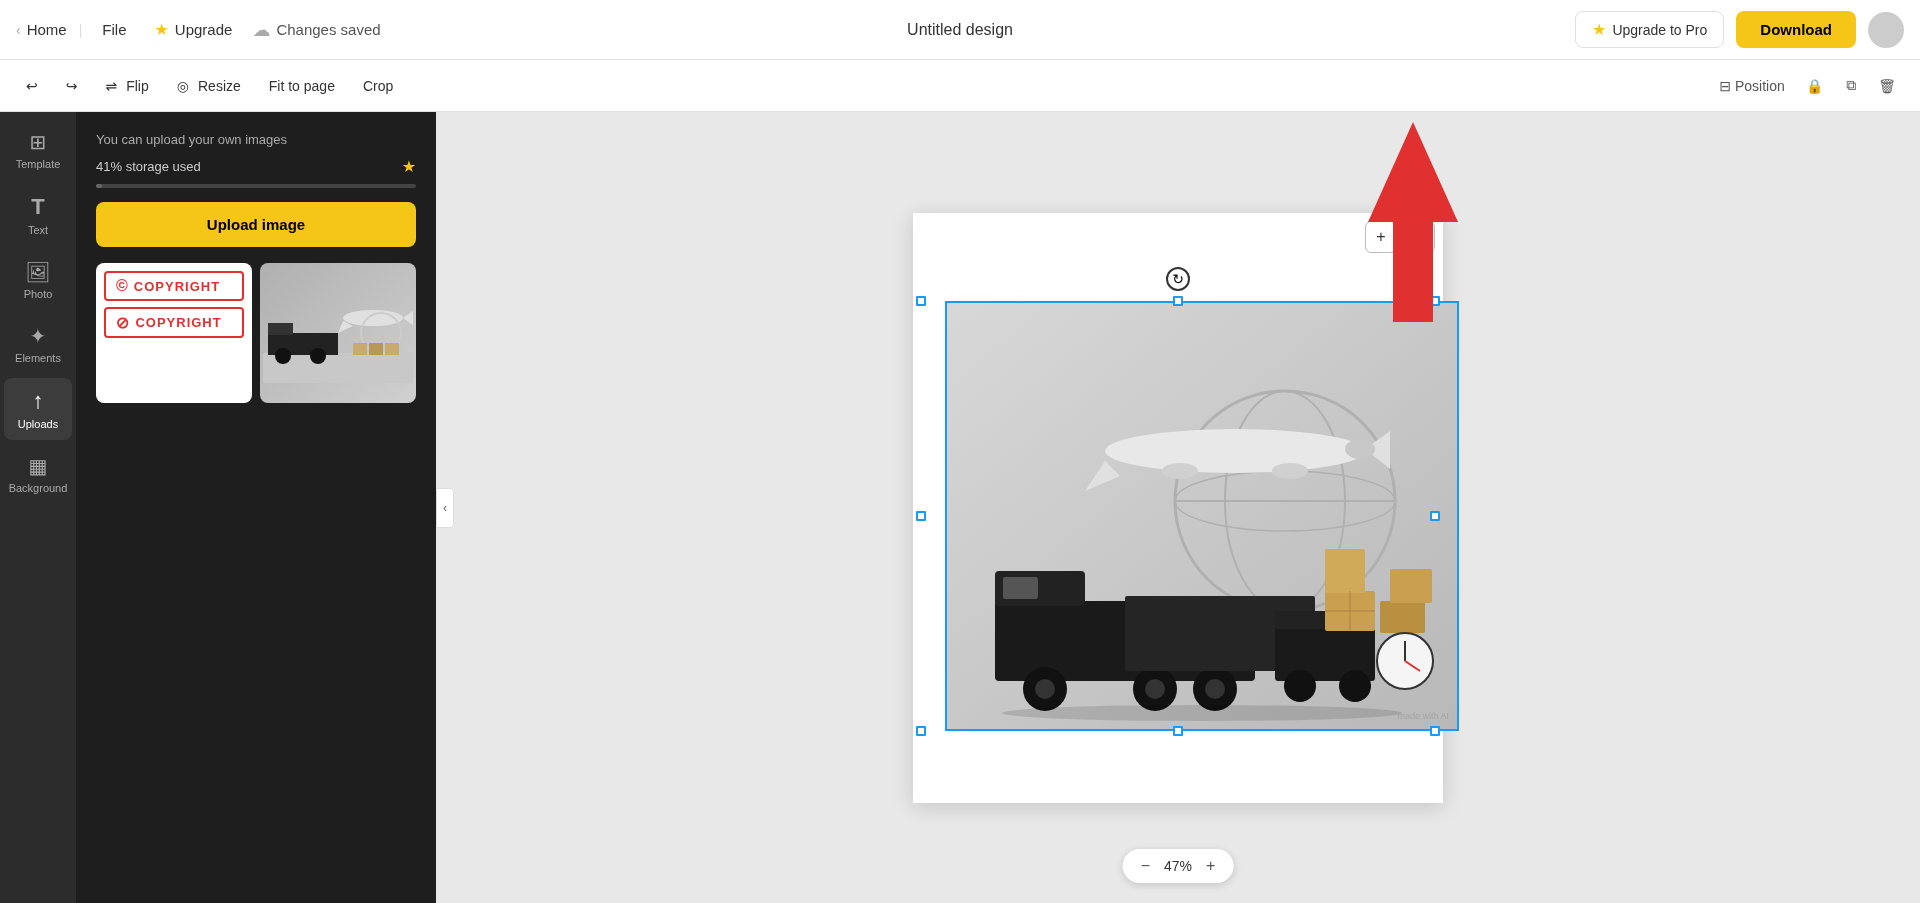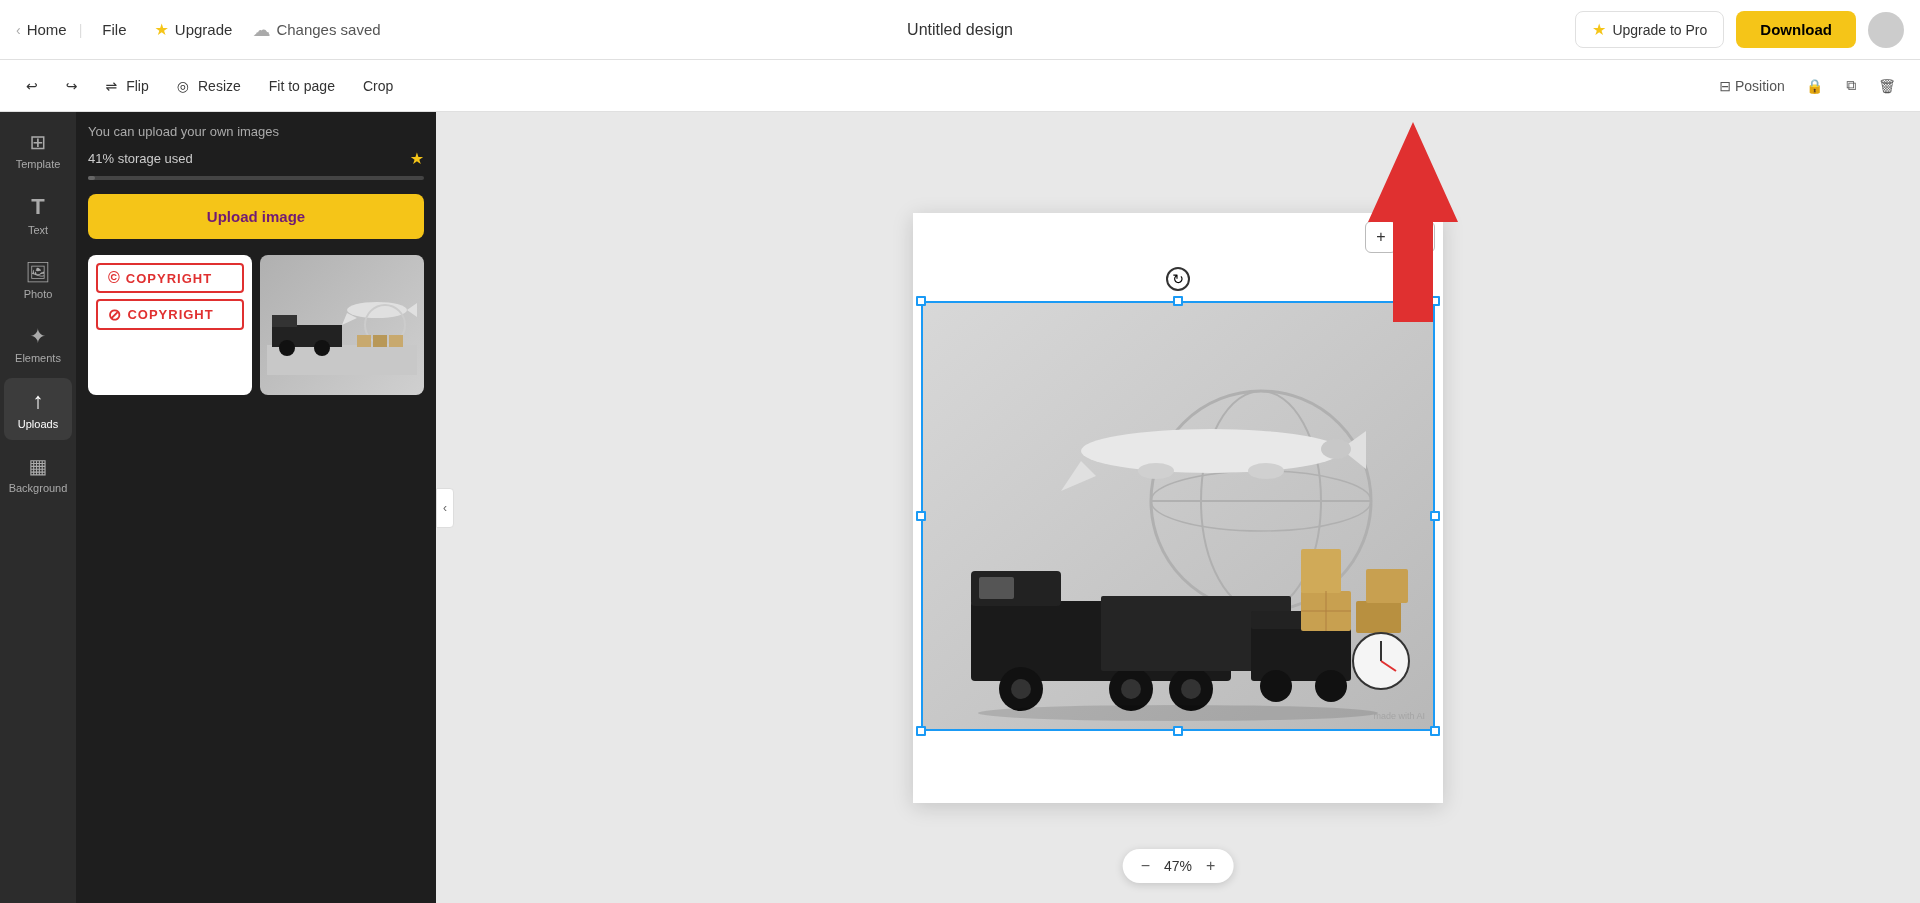--- a/index.html
+++ b/index.html
@@ -42,31 +42,31 @@
     .sidebar-item {
       display: flex; flex-direction: column; align-items: center; gap: 4px;
       padding: 10px 8px; cursor: pointer; border-radius: 8px; width: 68px;
       color: #aaa; font-size: 11px;
     }
     .sidebar-item.active { background: #3c3c3c; color: #fff; }
     .sidebar-icon { font-size: 20px; }
 
     
     .panel {
-      width: 360px; background: #1e1e1e; padding: 12px; flex-shrink: 0;
+      width: 360px; background: #1e1e1e; padding: 20px; flex-shrink: 0;
       overflow-y: auto; color: #fff;
     }
     .panel-hint { font-size: 13px; color: #aaa; margin-bottom: 10px; }
     .storage-row { display: flex; justify-content: space-between; align-items: center; margin-bottom: 8px; }
     .storage-label { font-size: 13px; color: #ccc; }
     .storage-bar-bg { height: 4px; background: #444; border-radius: 2px; margin-bottom: 14px; }
     .storage-bar-fill { height: 4px; background: #666; border-radius: 2px; width: 2%; }
     .upload-btn {
       width: 100%; padding: 14px; background: #f5c518; border: none; border-radius: 8px;
-      font-size: 15px; font-weight: 600; cursor: pointer; color: #701a75; margin-bottom: 16px;
+      font-size: 15px; font-weight: 600; cursor: pointer; color: #000000; margin-bottom: 16px;
     }
     .images-grid { display: grid; grid-template-columns: 1fr 1fr; gap: 8px; }
     .image-card { border-radius: 8px; overflow: hidden; background: #333; cursor: pointer; }
     .image-card-inner { width: 100%; aspect-ratio: 4/3; background: #444; display: flex; align-items: center; justify-content: center; }
     .copyright-badge {
       display: flex; align-items: center; gap: 6px; border: 2px solid #e03030; border-radius: 4px;
       padding: 4px 10px; color: #e03030; font-size: 13px; font-weight: 700;
     }
 
     
@@ -86,21 +86,21 @@
       background: #fff; width: 530px; height: 590px; position: relative;
       box-shadow: 0 4px 20px rgba(0,0,0,0.15);
     }
 
     
     .selected-image-container {
       position: absolute; left: 8px; top: 88px; width: 514px; height: 430px;
     }
     .selected-image {
       width: 100%; height: 100%; background: linear-gradient(135deg, #c0c0c0, #d5d5d5);
-      position: relative; overflow: hidden;
+      position: relative; overflow: hidden; margin-left: 24px;
     }
     .selection-border {
       position: absolute; inset: 0; border: 2px solid #1a9af5;
       pointer-events: none;
     }
 
     
     .handle {
       position: absolute; width: 10px; height: 10px; background: #fff;
       border: 2px solid #1a9af5; border-radius: 1px;

